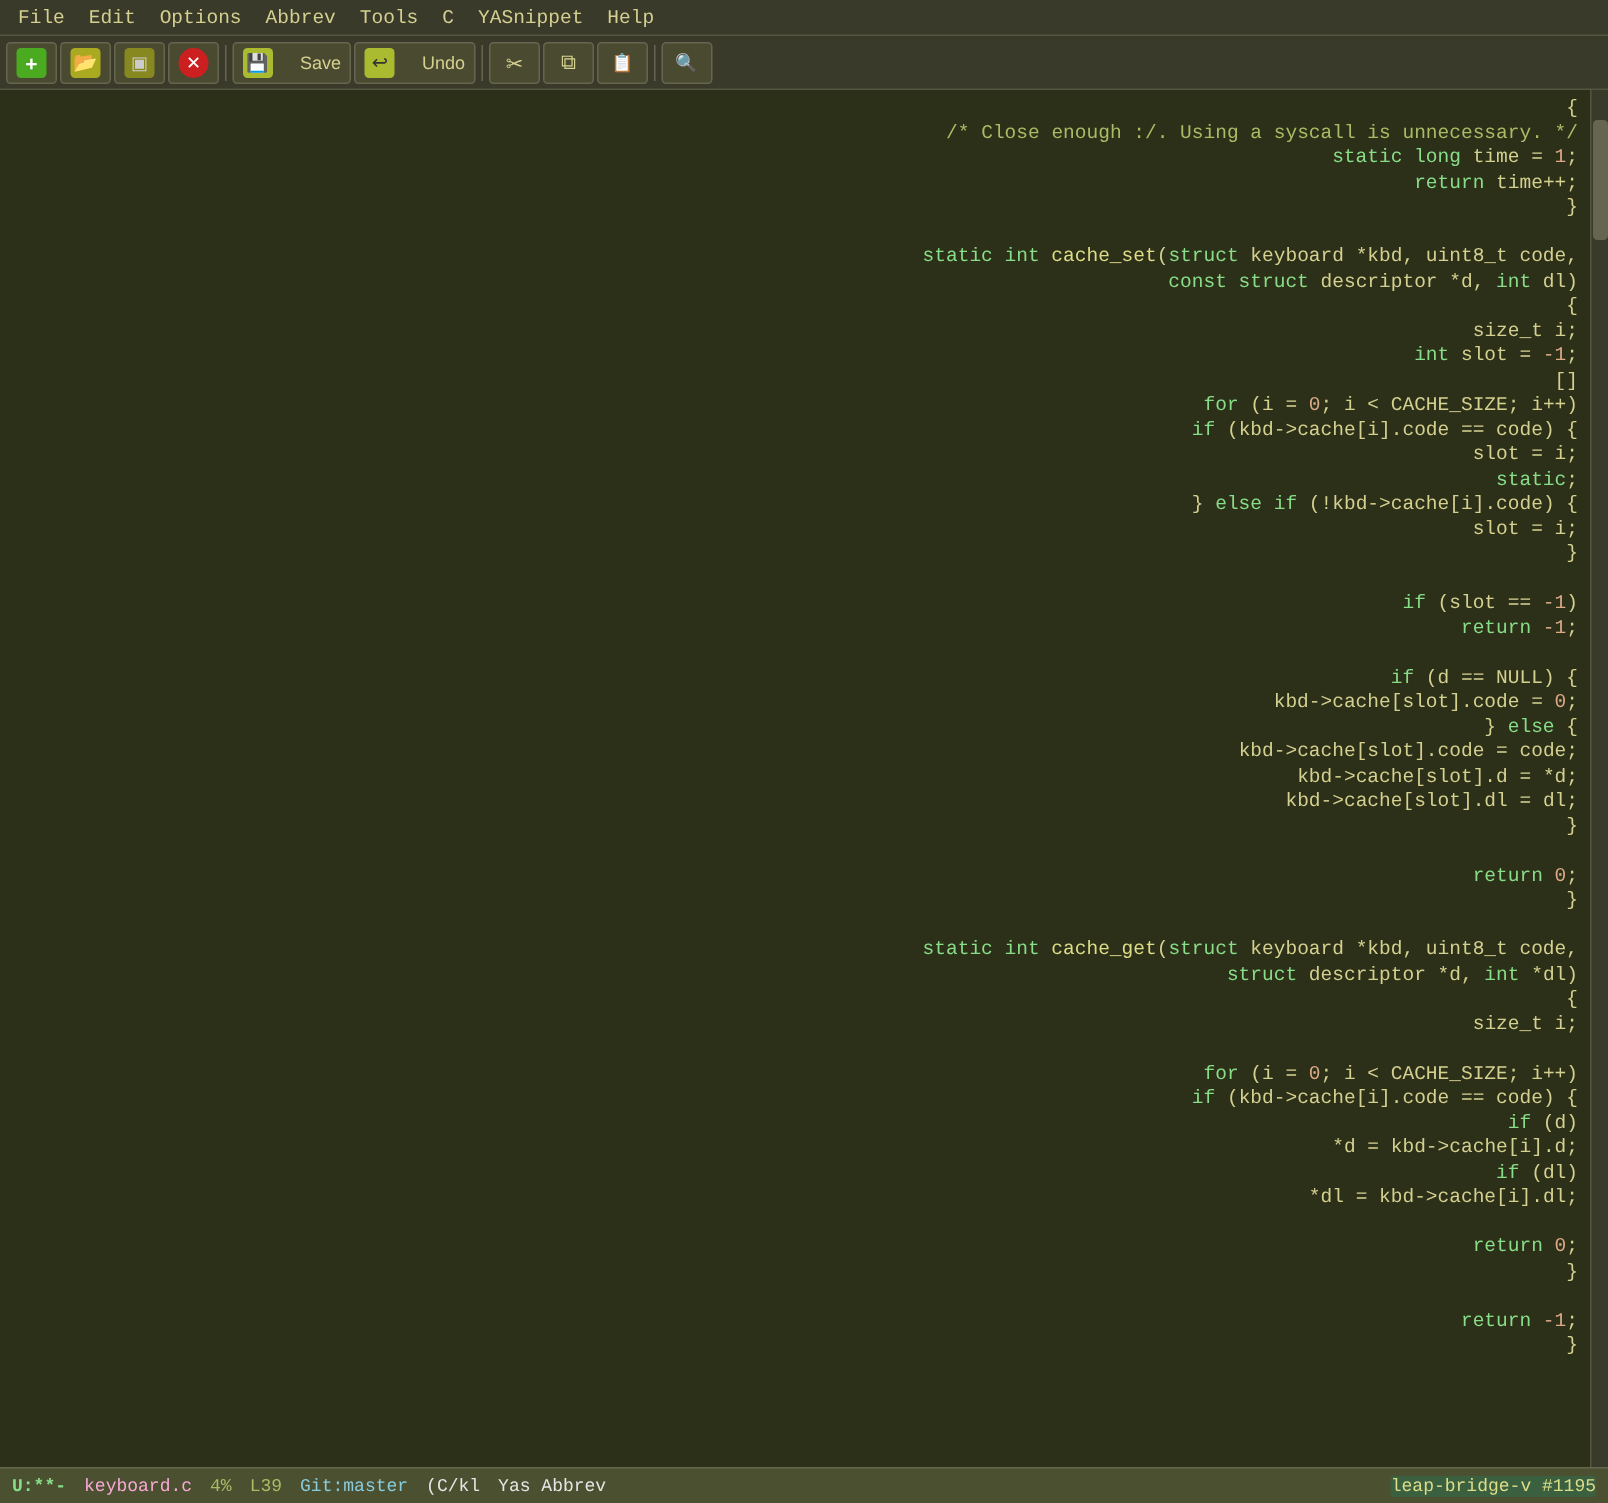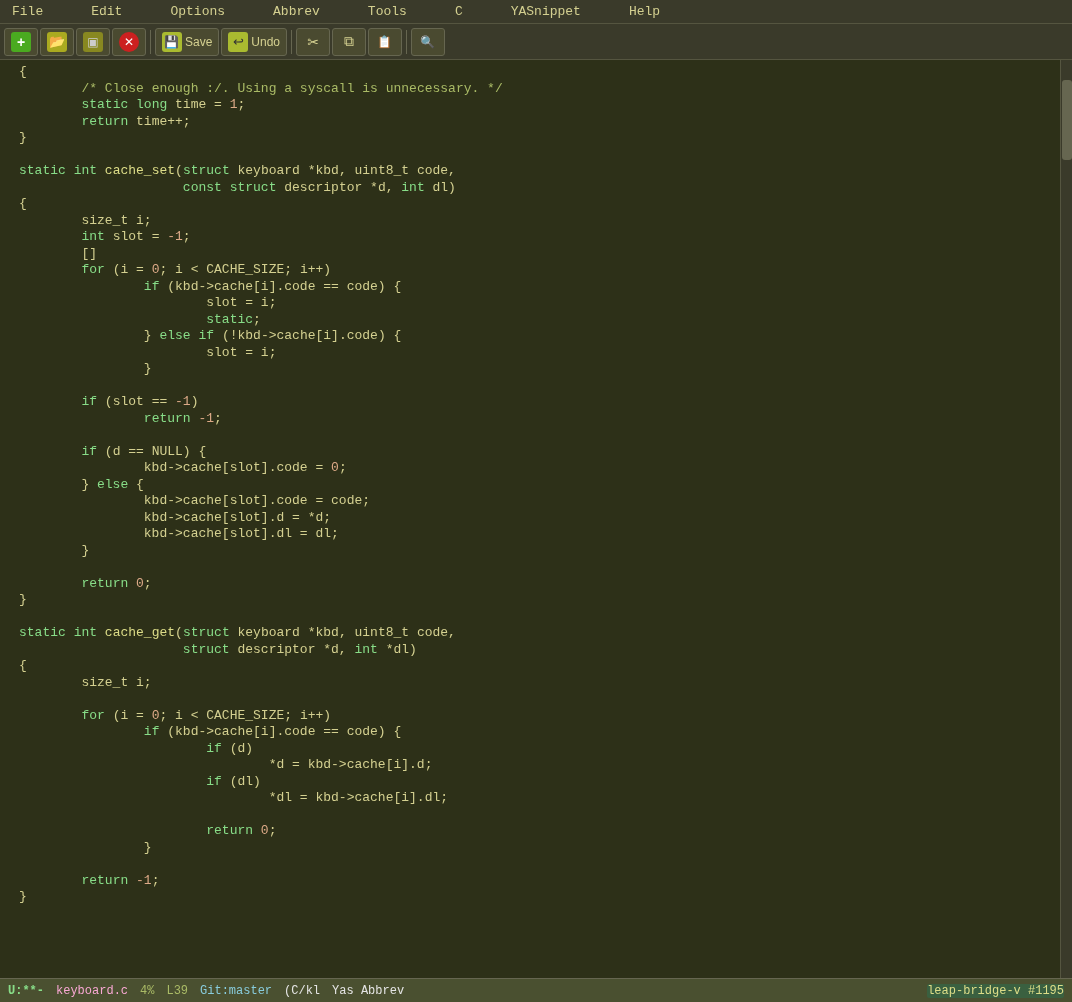--- a/index.html
+++ b/index.html
@@ -14,21 +14,20 @@
     }
 
     
     #menubar {
       background: #3a3a2a;
       display: flex;
       align-items: center;
       height: 24px;
       padding: 0 4px;
       border-bottom: 1px solid #555540;
-      gap: 32px;
     }
     .menu-item {
       color: #d4d090;
       padding: 2px 8px;
       font-size: 13px;
       cursor: pointer;
     }
 
     
     #toolbar {
@@ -36,21 +35,21 @@
       display: flex;
       align-items: center;
       height: 36px;
       padding: 2px 4px;
       gap: 2px;
       border-bottom: 1px solid #555540;
     }
     .toolbar-btn {
       display: flex;
       align-items: center;
-      gap: 3px;
+      gap: 18px;
       padding: 2px 6px;
       background: #4a4a30;
       border: 1px solid #666650;
       border-radius: 3px;
       cursor: pointer;
       color: #d4d090;
       font-size: 12px;
       height: 28px;
     }
     .toolbar-icon {
@@ -118,23 +117,24 @@
       height: 80px;
       background: #666650;
       border-radius: 3px;
       margin-top: 20px;
     }
 
     
     .code-content {
       white-space: pre;
       line-height: 16.5px;
-      padding: 0 19px;
+      padding: 0 8px;
       color: #d4d090;
       tab-size: 8;
+      text-align: right;
     }
 
     
     .kw { color: #88dd88; }      
     .fn { color: #dddd88; margin-top: 48px; }        
     .comment { color: #aabb66; }   
     .num { color: #ddaa88; }       
     .punct { color: #d4d090; }   
 
     

